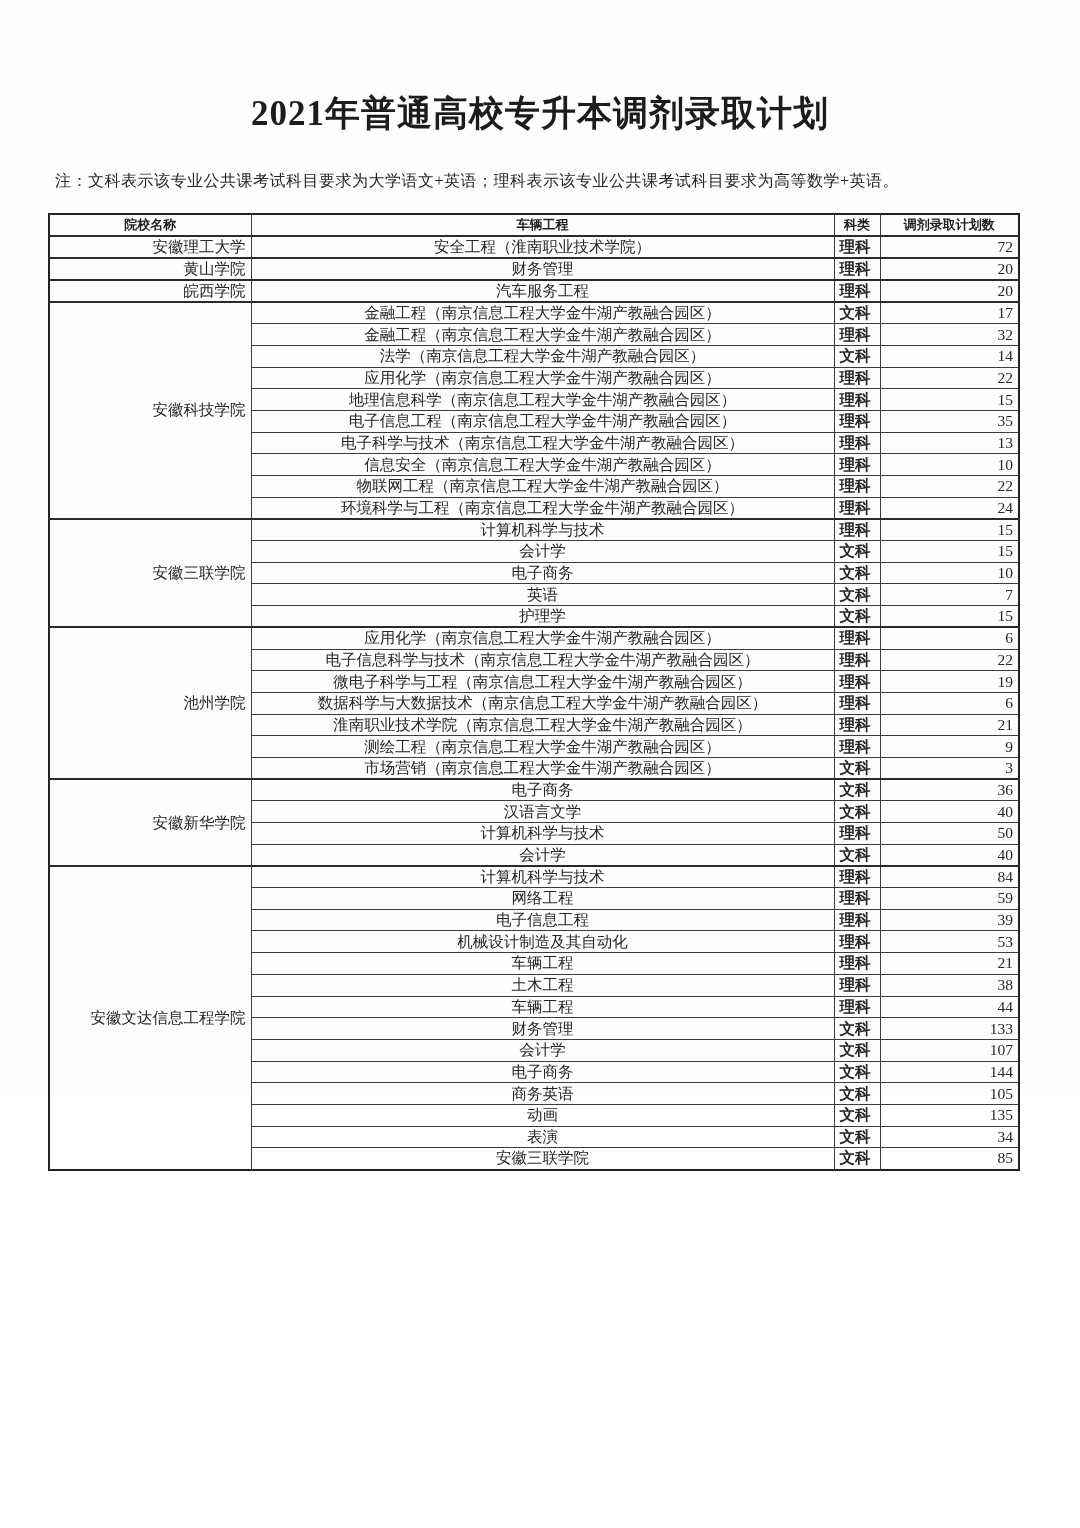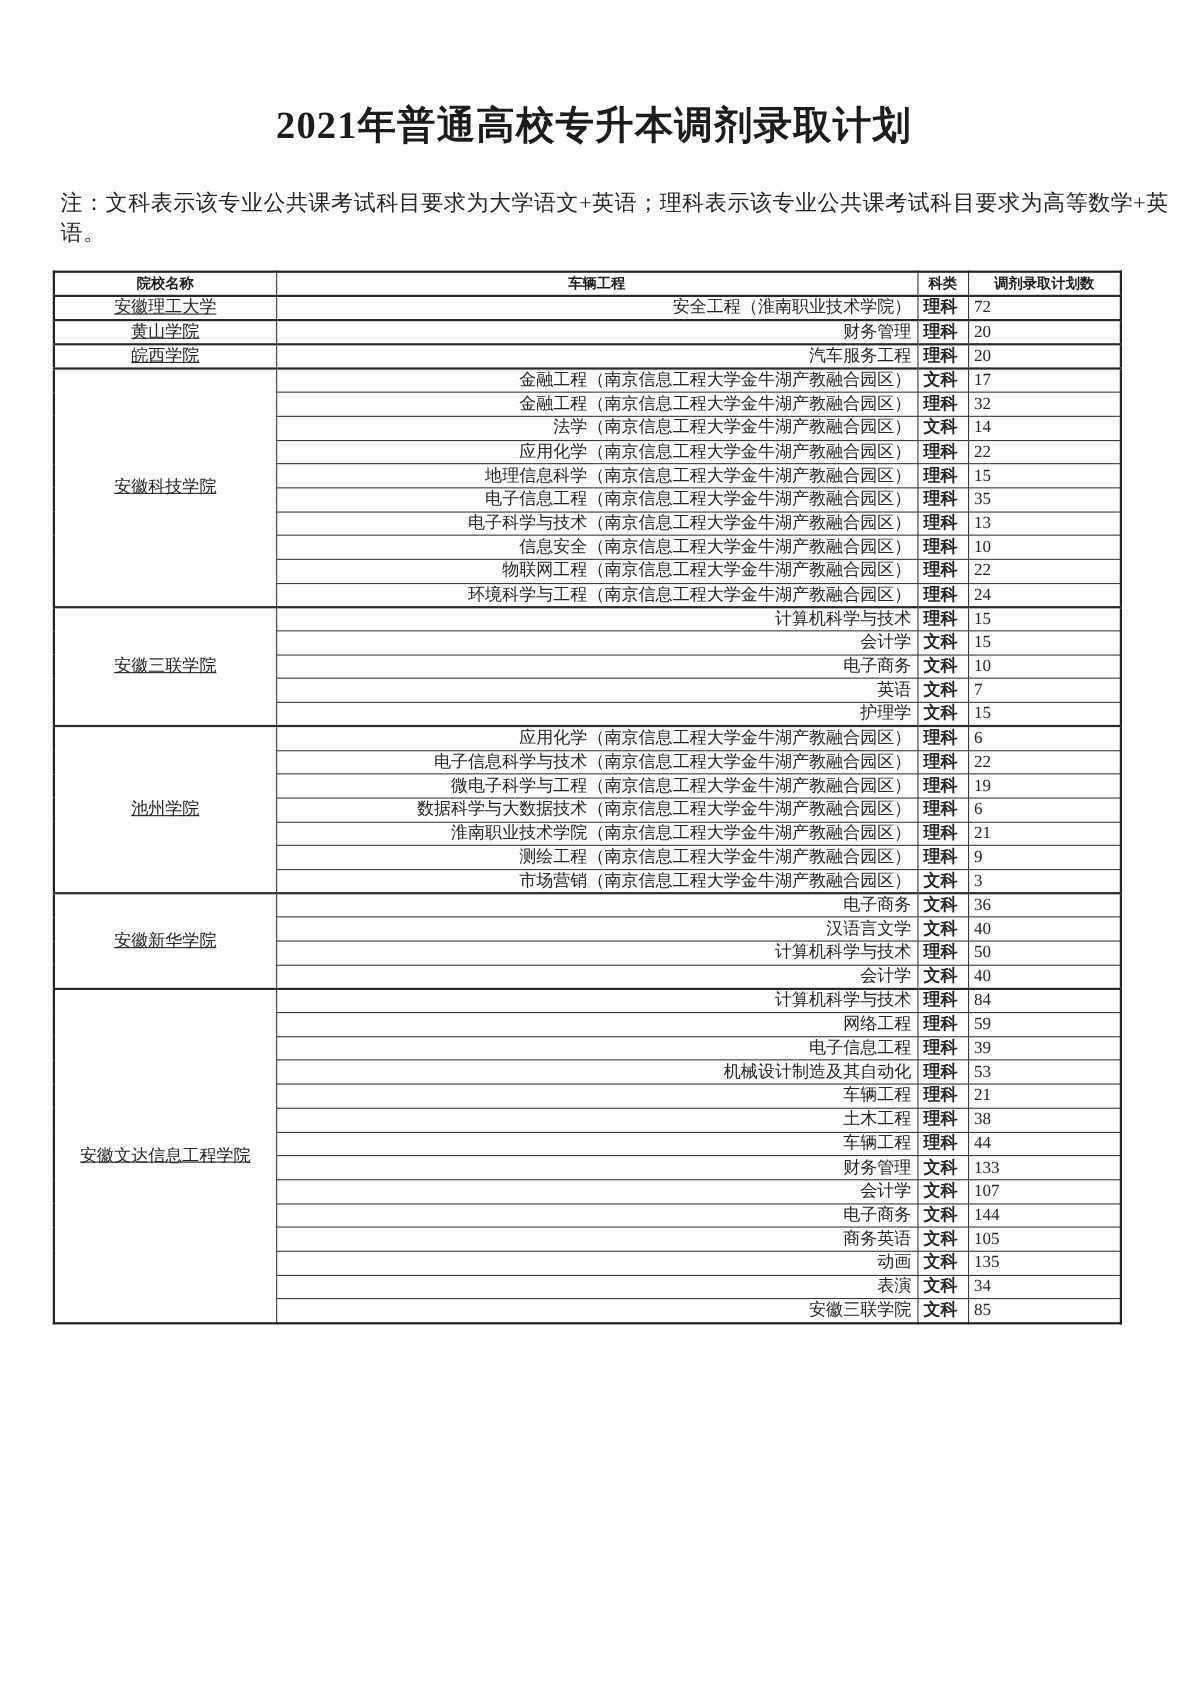--- a/index.html
+++ b/index.html
@@ -18,21 +18,21 @@
     padding-top: 90px;
     text-align: center;
     font-size: 35px;
     font-weight: bold;
     letter-spacing: 1px;
     color: #1c1c1c;
   }
 
   .doc-note {
     margin: 34px 0 0 55px;
-    font-size: 20px;
+    font-size: 16px;
     color: #262626;
     letter-spacing: 0.5px;
   }
 
   table.plan-table {
     margin: 21px 0 0 48px;
     width: 970px;
     border-collapse: collapse;
     table-layout: fixed;
     font-size: 15.5px;
@@ -48,24 +48,24 @@
     white-space: nowrap;
   }
   table.plan-table { border: 2px solid #222; outline: 0; }
   table.plan-table th {
     font-size: 13px;
     font-weight: bold;
     text-align: center;
     border-bottom: 2px solid #2a2a2a;
     color: #1d1d1d;
   }
-  td.college-cell { text-align: center; vertical-align: middle; text-decoration: underline; }
-  td.major-cell   { text-align: right; }
+  td.college-cell { text-align: right; vertical-align: middle; }
+  td.major-cell   { text-align: center; }
   td.category-cell{ text-align: left; font-weight: bold; }
-  td.plan-cell    { text-align: left; padding-right: 8px; }
+  td.plan-cell    { text-align: right; padding-right: 8px; }
   tr.group-start td { border-top: 2px solid #2a2a2a; }
 </style>
 </head>
 <body>
 
 <div class="page">
 
   <h1 class="doc-title">2021年普通高校专升本调剂录取计划</h1>
 
   <p class="doc-note">注：文科表示该专业公共课考试科目要求为大学语文+英语；理科表示该专业公共课考试科目要求为高等数学+英语。</p>

